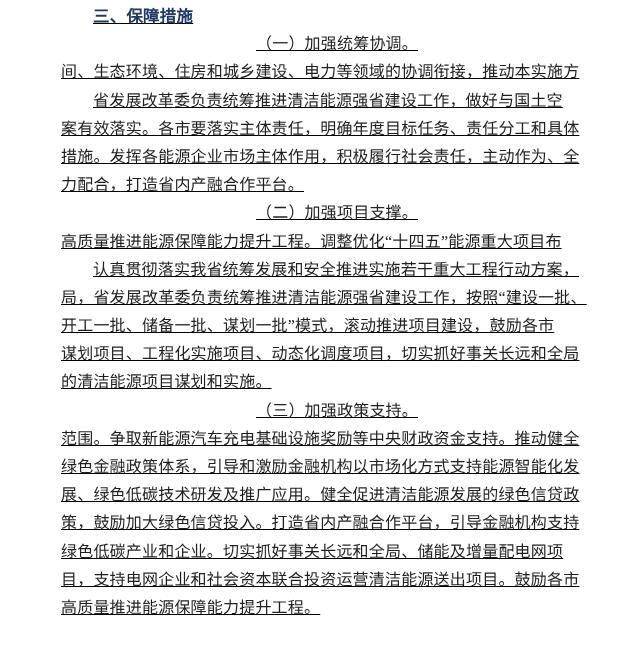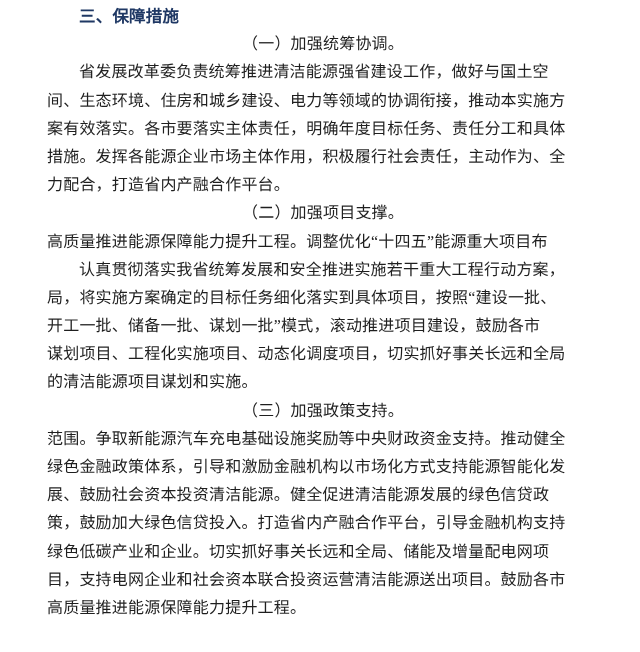--- a/index.html
+++ b/index.html
@@ -8,23 +8,24 @@
   }
   body {
     width: 640px;
     height: 652px;
     background: var(--page-bg, #ffffff);
     overflow: hidden;
     position: relative;
   }
   .doc {
     position: absolute;
-    left: 47px;
+    left: 61px;
     top: 2px;
     width: 520px;
+    text-decoration: underline;
   }
   .line {
     height: 28.2px;
     line-height: 28.2px;
     font-size: 16px;
     letter-spacing: 0.2px;
     white-space: nowrap;
     color: var(--body-color, #1f1f1f);
     font-family: "Liberation Serif", "DejaVu Serif", serif;
   }
@@ -41,33 +42,33 @@
     color: var(--body-color, #1f1f1f);
     text-align: center;
   }
 </style>
 </head>
 <body>
 
 <div class="doc">
     <div class="line heading first">三、保障措施</div>
     <div class="line subheading first">（一）加强统筹协调。</div>
+    <div class="line paragraph">间、生态环境、住房和城乡建设、电力等领域的协调衔接，推动本实施方</div>
     <div class="line paragraph first">省发展改革委负责统筹推进清洁能源强省建设工作，做好与国土空</div>
-    <div class="line paragraph">间、生态环境、住房和城乡建设、电力等领域的协调衔接，推动本实施方</div>
     <div class="line paragraph">案有效落实。各市要落实主体责任，明确年度目标任务、责任分工和具体</div>
     <div class="line paragraph">措施。发挥各能源企业市场主体作用，积极履行社会责任，主动作为、全</div>
     <div class="line paragraph">力配合，打造省内产融合作平台。</div>
     <div class="line subheading first">（二）加强项目支撑。</div>
     <div class="line paragraph">高质量推进能源保障能力提升工程。调整优化“十四五”能源重大项目布</div>
     <div class="line paragraph first">认真贯彻落实我省统筹发展和安全推进实施若干重大工程行动方案，</div>
-    <div class="line paragraph">局，将实施方案确定的目标任务细化落实到具体项目，按照“建设一批、</div>
+    <div class="line paragraph">局，省发展改革委负责统筹推进清洁能源强省建设工作，按照“建设一批、</div>
     <div class="line paragraph">开工一批、储备一批、谋划一批”模式，滚动推进项目建设，鼓励各市</div>
     <div class="line paragraph">谋划项目、工程化实施项目、动态化调度项目，切实抓好事关长远和全局</div>
     <div class="line paragraph">的清洁能源项目谋划和实施。</div>
     <div class="line subheading first">（三）加强政策支持。</div>
     <div class="line paragraph">范围。争取新能源汽车充电基础设施奖励等中央财政资金支持。推动健全</div>
     <div class="line paragraph">绿色金融政策体系，引导和激励金融机构以市场化方式支持能源智能化发</div>
-    <div class="line paragraph">展、鼓励社会资本投资清洁能源。健全促进清洁能源发展的绿色信贷政</div>
+    <div class="line paragraph">展、绿色低碳技术研发及推广应用。健全促进清洁能源发展的绿色信贷政</div>
     <div class="line paragraph">策，鼓励加大绿色信贷投入。打造省内产融合作平台，引导金融机构支持</div>
     <div class="line paragraph">绿色低碳产业和企业。切实抓好事关长远和全局、储能及增量配电网项</div>
     <div class="line paragraph">目，支持电网企业和社会资本联合投资运营清洁能源送出项目。鼓励各市</div>
     <div class="line paragraph">高质量推进能源保障能力提升工程。</div>
   </div>
 
 </body></html>

